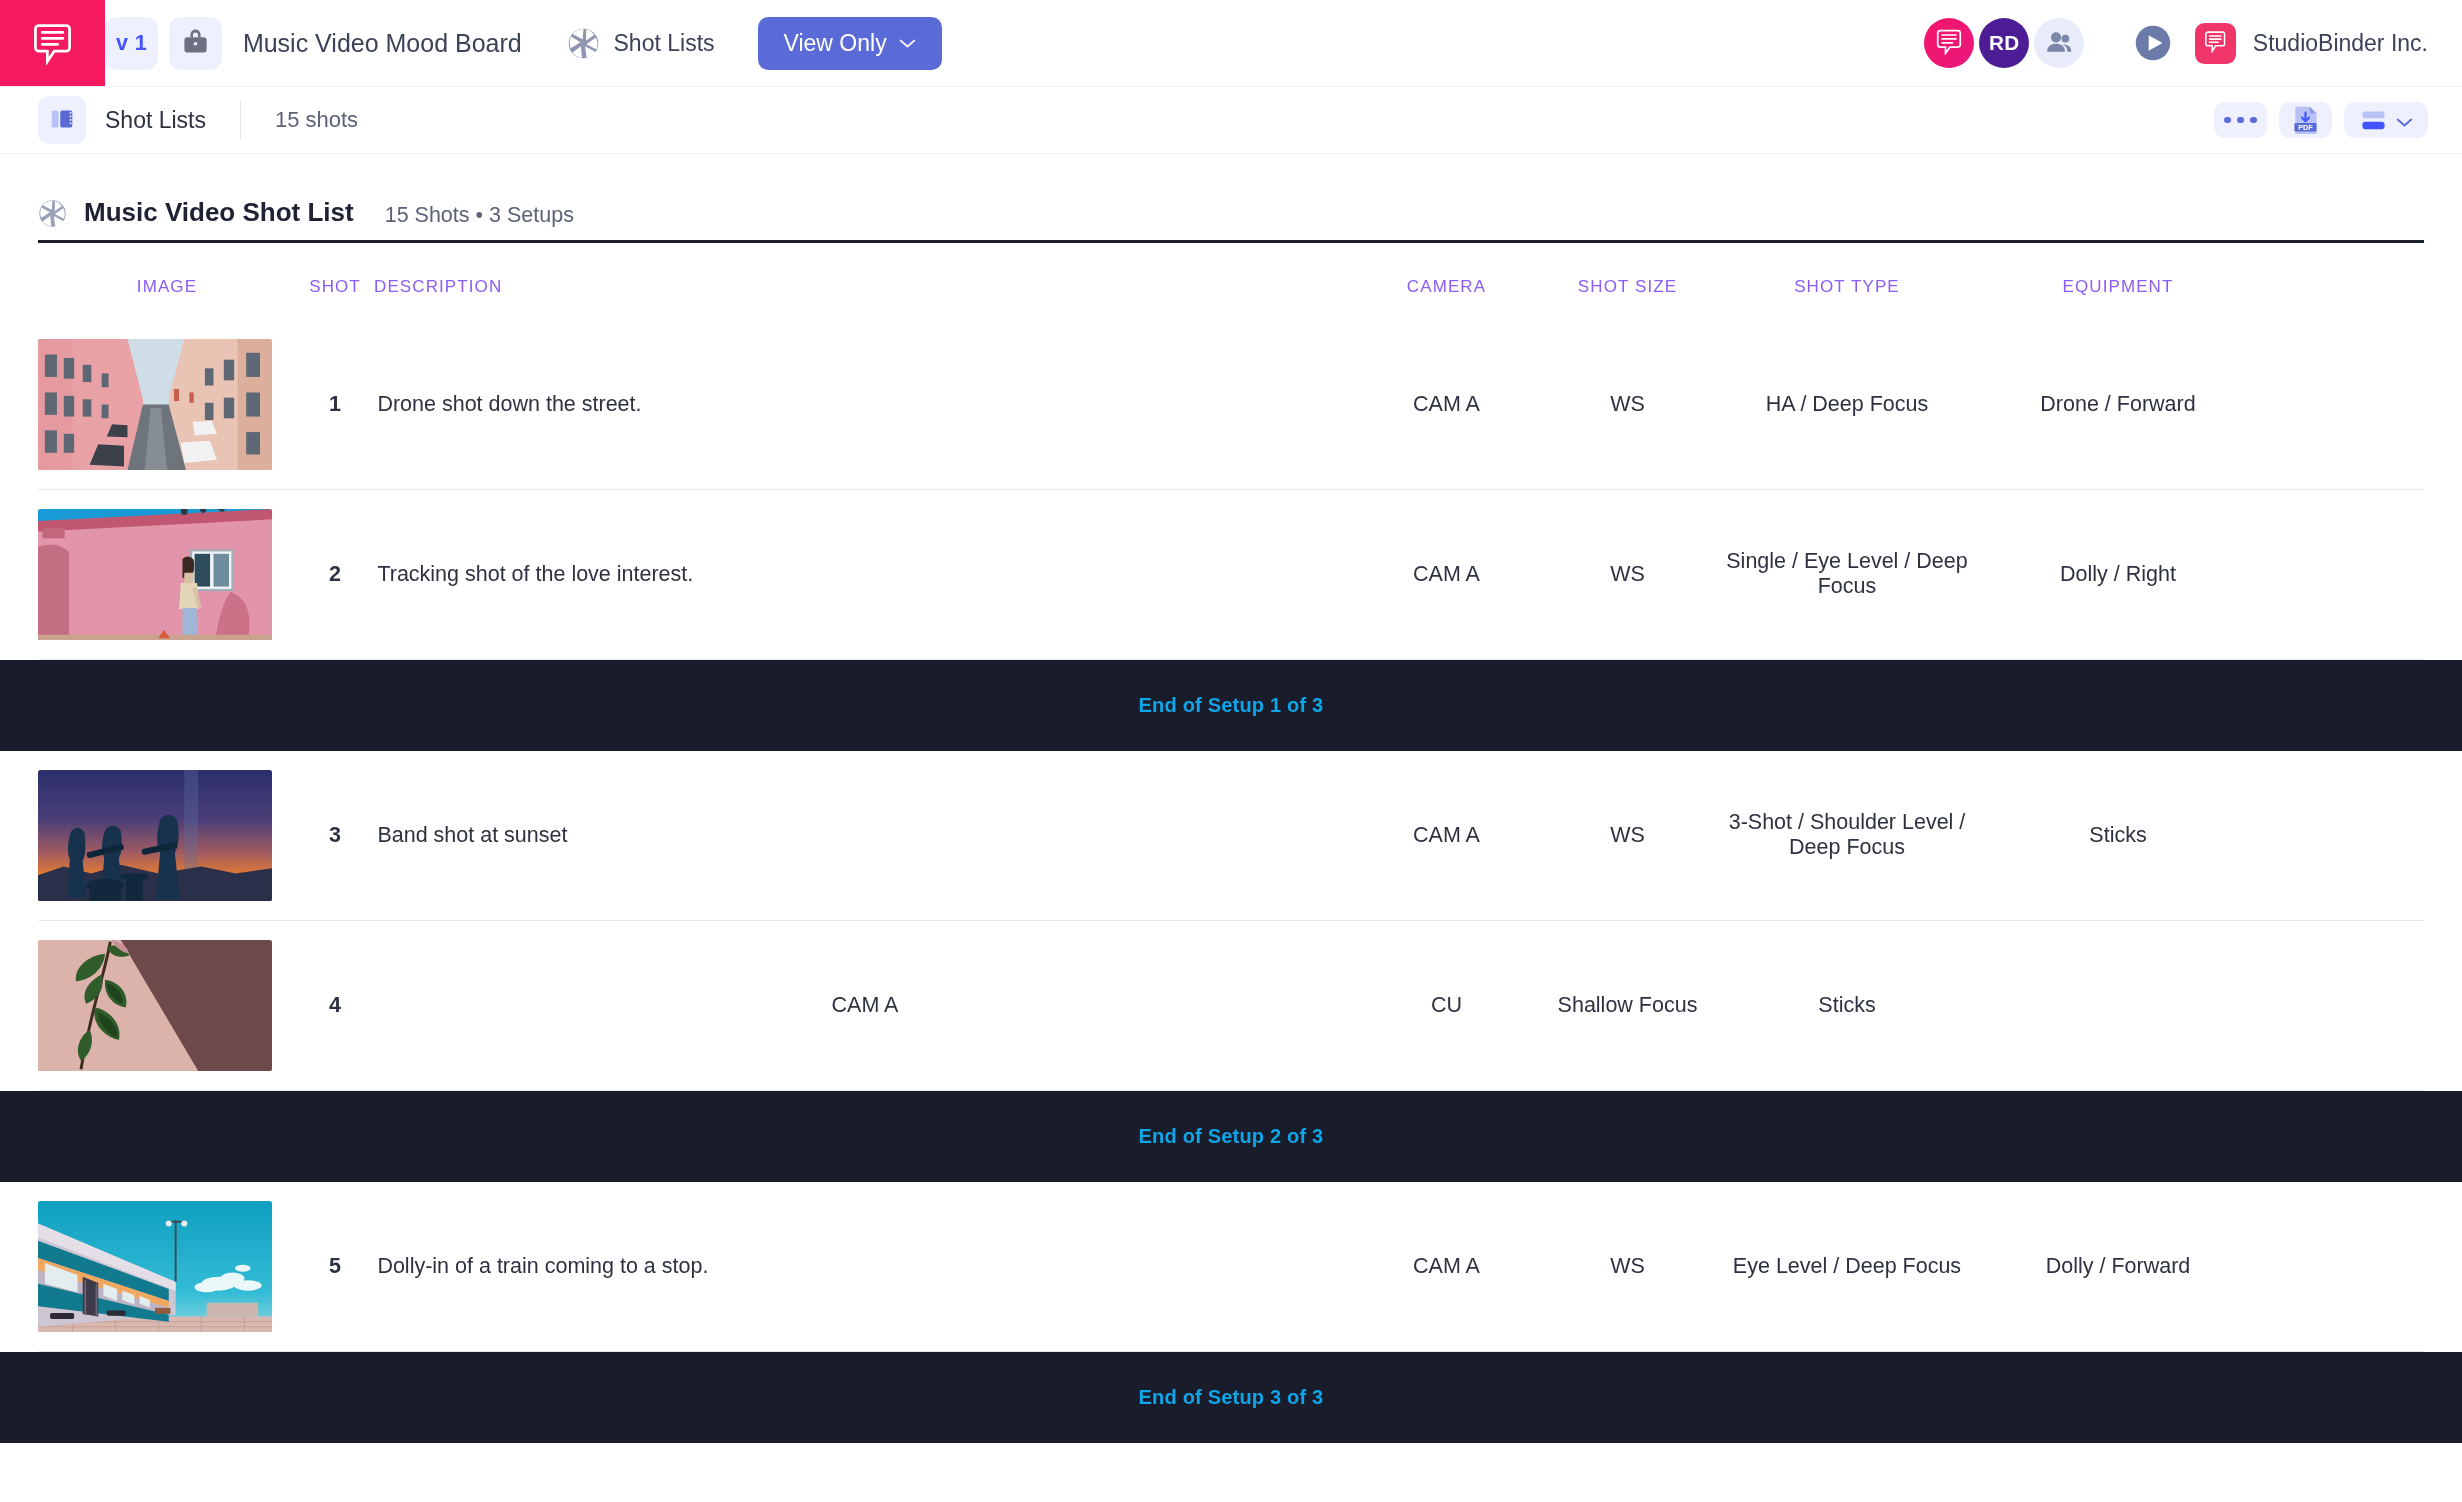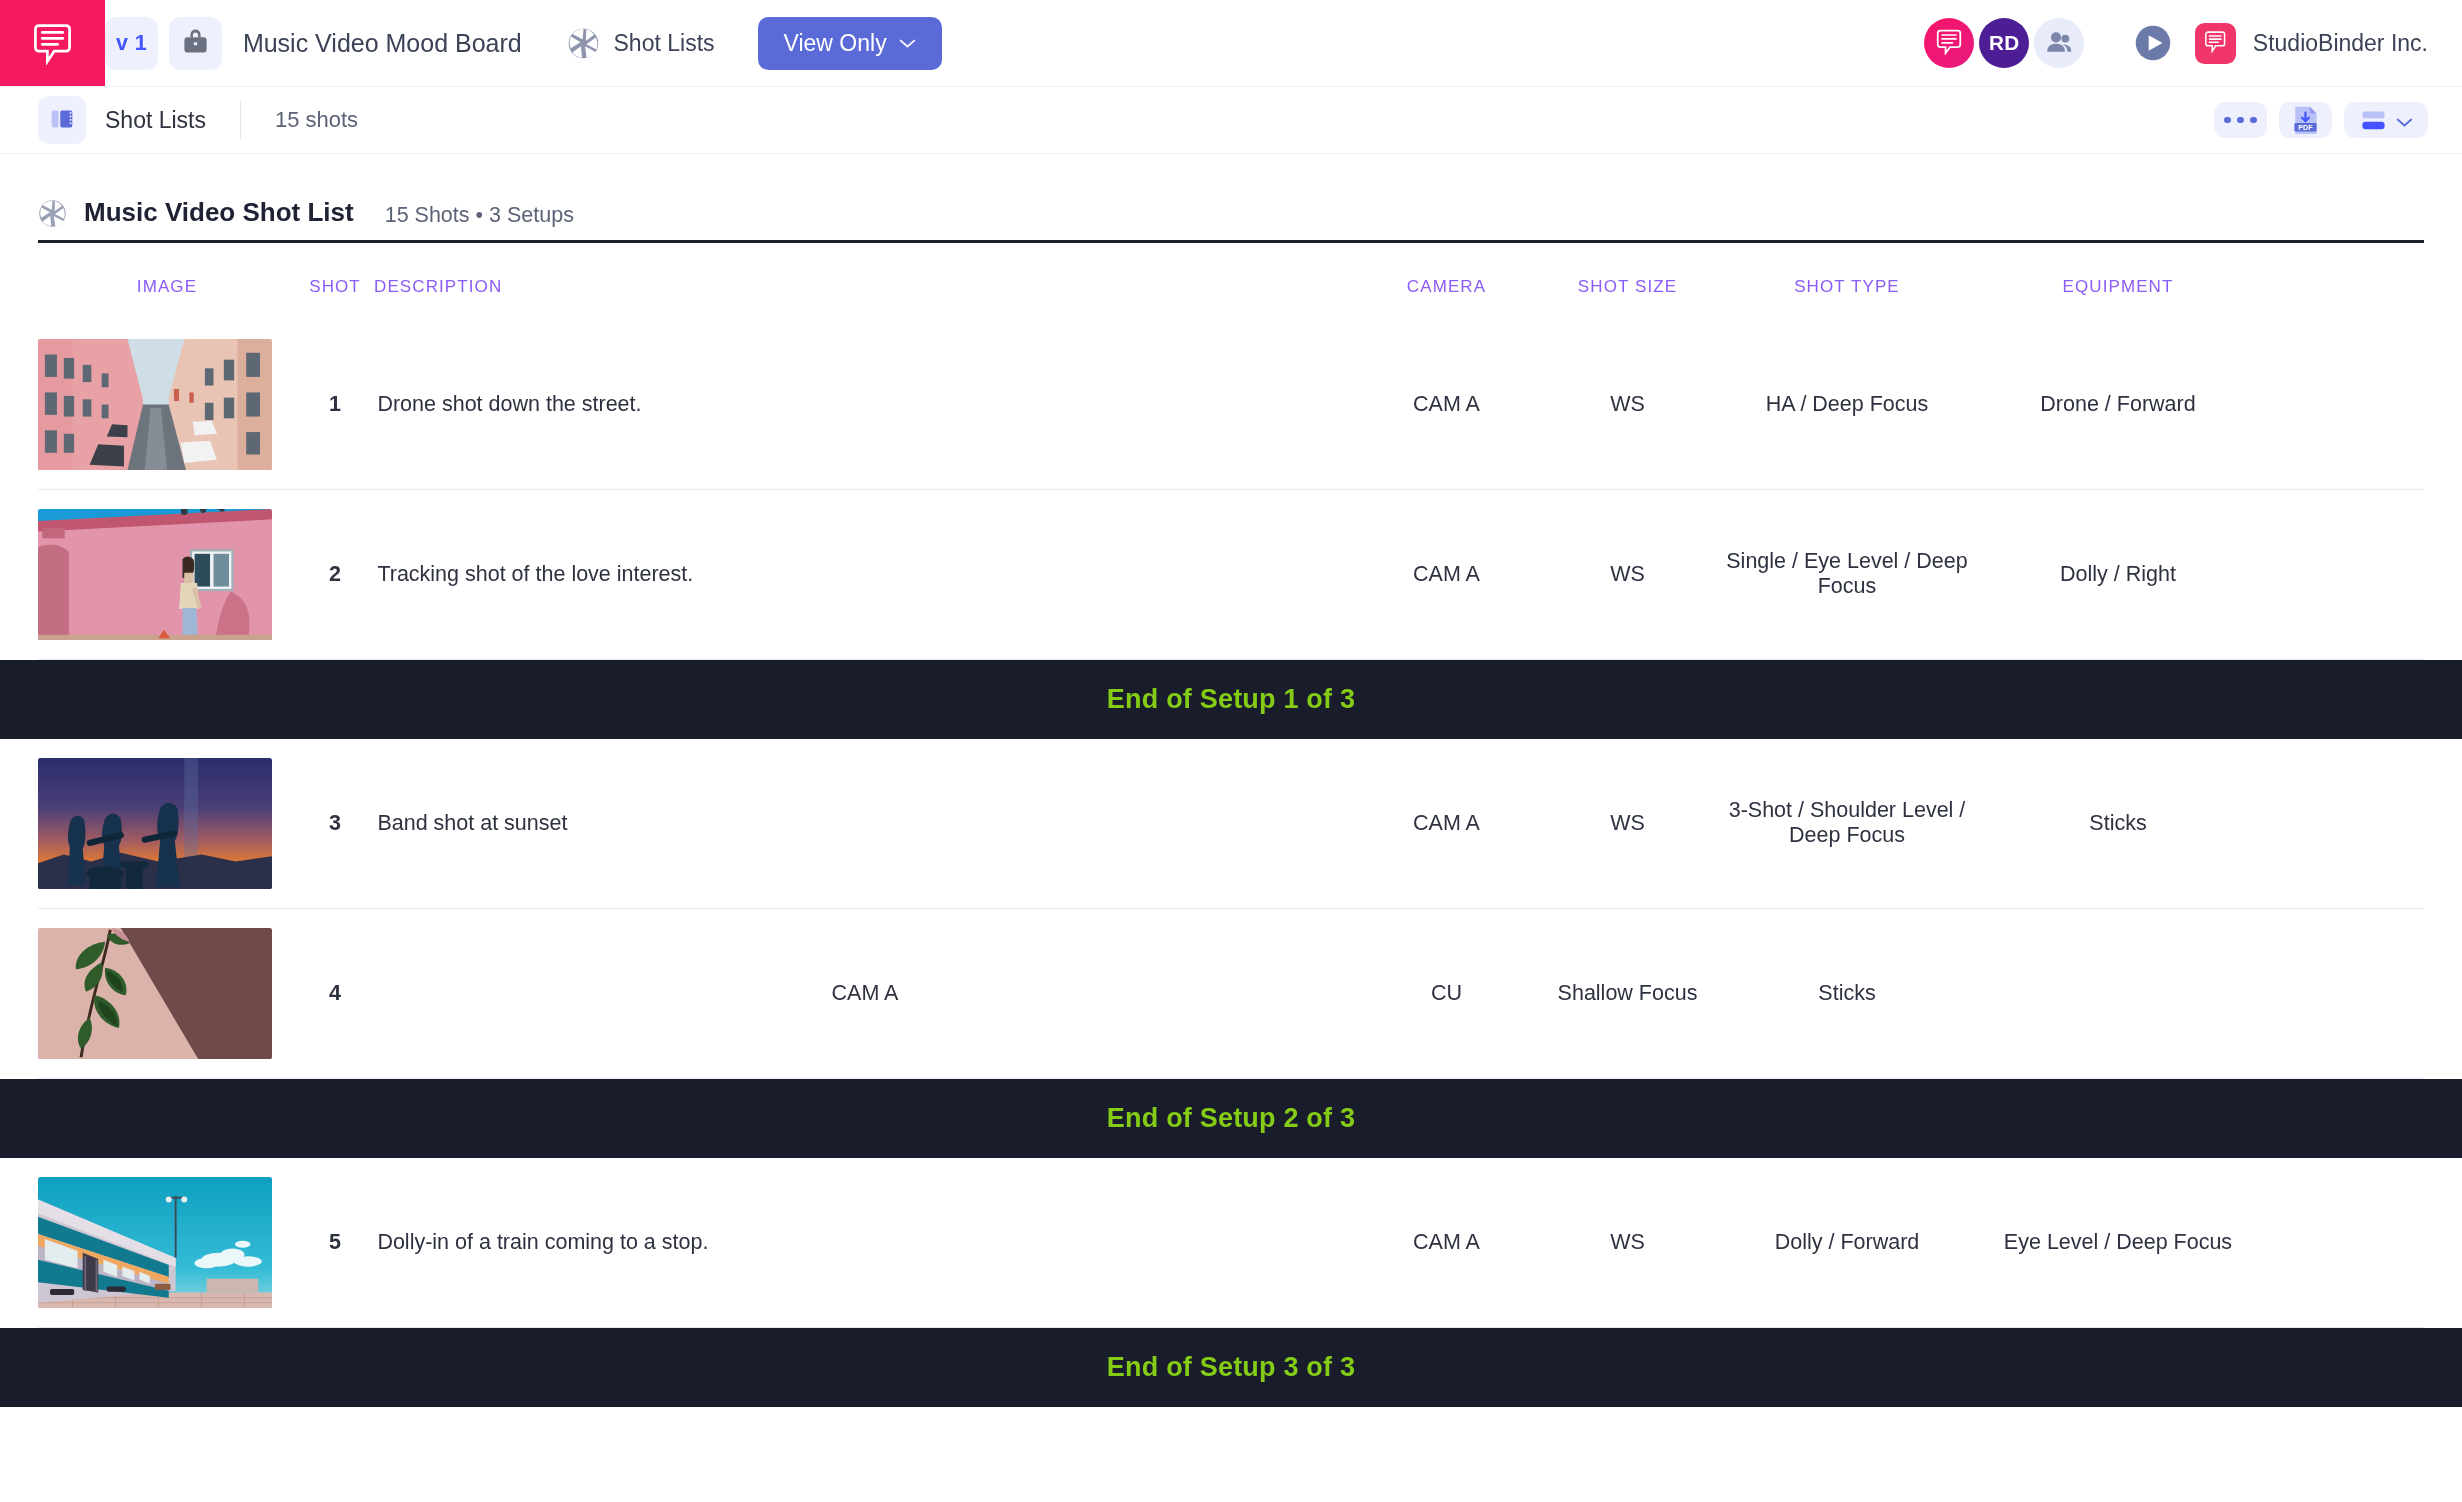--- a/index.html
+++ b/index.html
@@ -177,24 +177,24 @@
     overflow: hidden;
     display: block;
     position: relative;
     cursor: pointer;
     background: #ddd;
   }
   .thumb svg { display:block; width: 100%; height: 100%; }
 
   .setup-bar {
     background: #181c2b;
-    color: #84cc16;
-    height: 79px;
+    color: #0ea5e9;
+    height: 91px;
     display: flex; align-items: center; justify-content: center;
-    font-size: 27px; font-weight: 700;
+    font-size: 20px; font-weight: 700;
     letter-spacing: 0.2px;
   }
   .setup-outer { margin: 0 -38px; }
 </style>
 </head>
 <body>
 
 <div class="topbar">
 
   <div class="logo-tile">
@@ -634,21 +634,21 @@
       <rect x="80" y="127" width="22" height="6" rx="2"></rect>
     </g>
     <path d="M196 118 H256 V134 H196 Z" fill="#cdb6ae"></path>
   </svg>
 </div>
         </div>
         <div class="cell num">5</div>
         <div class="cell desc">Dolly-in of a train coming to a stop.</div>
         <div class="cell c">CAM A</div>
         <div class="cell c">WS</div>
+        <div class="cell c">Eye Level / Deep Focus</div>
         <div class="cell c">Dolly / Forward</div>
-        <div class="cell c">Eye Level / Deep Focus</div>
       </div>
       <div class="setup-outer">
         <div class="setup-bar">End of  Setup 3 of 3</div>
       </div>
     </div>
 </div>
 
 
 </body></html>

